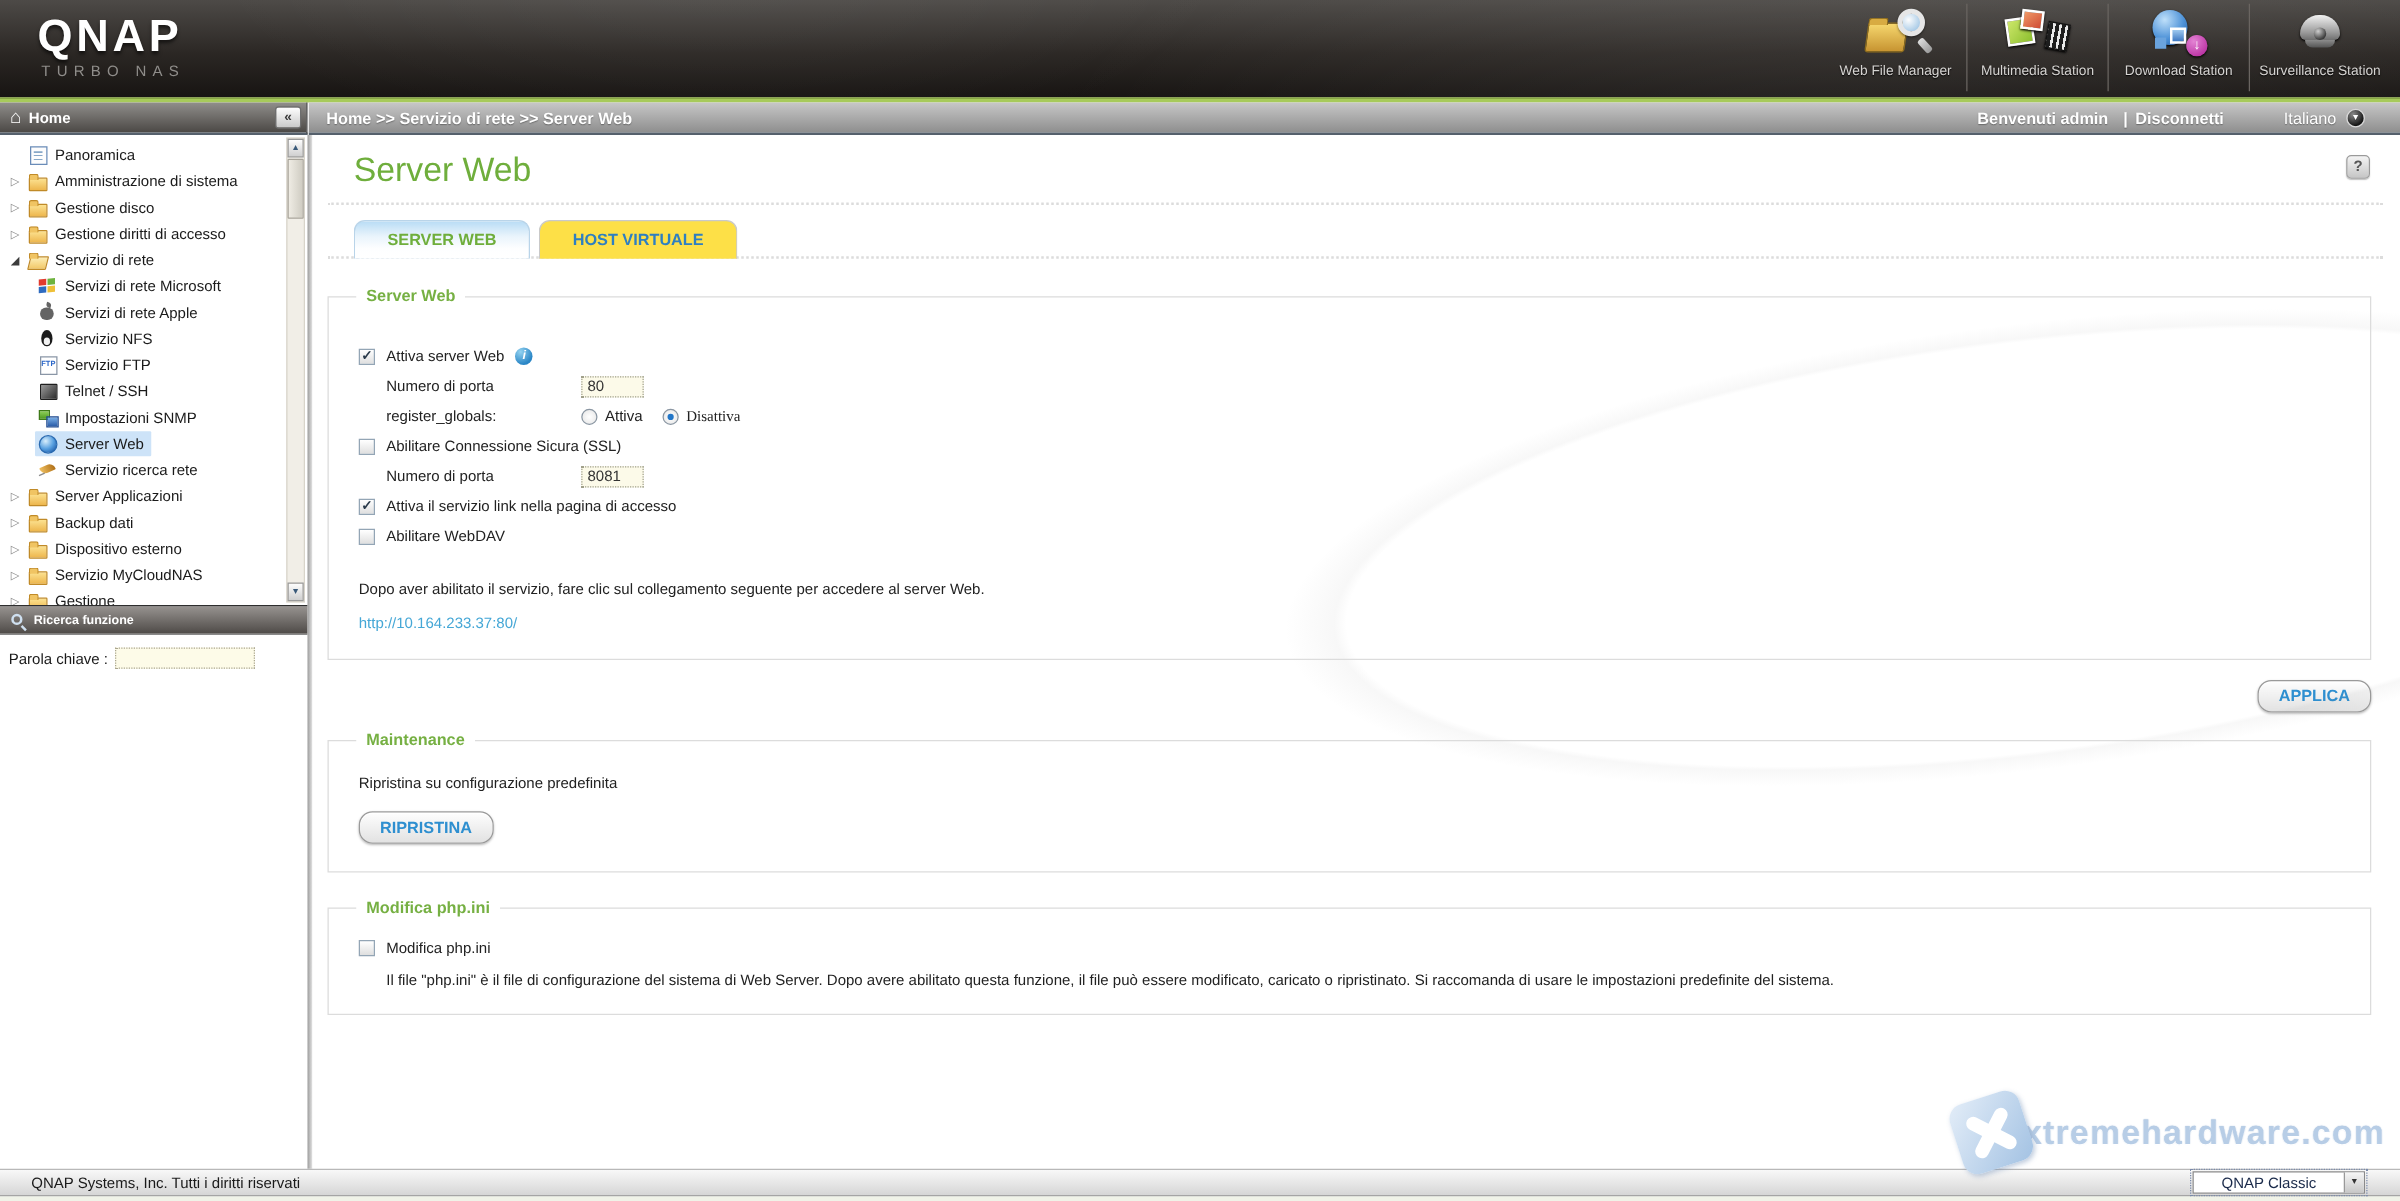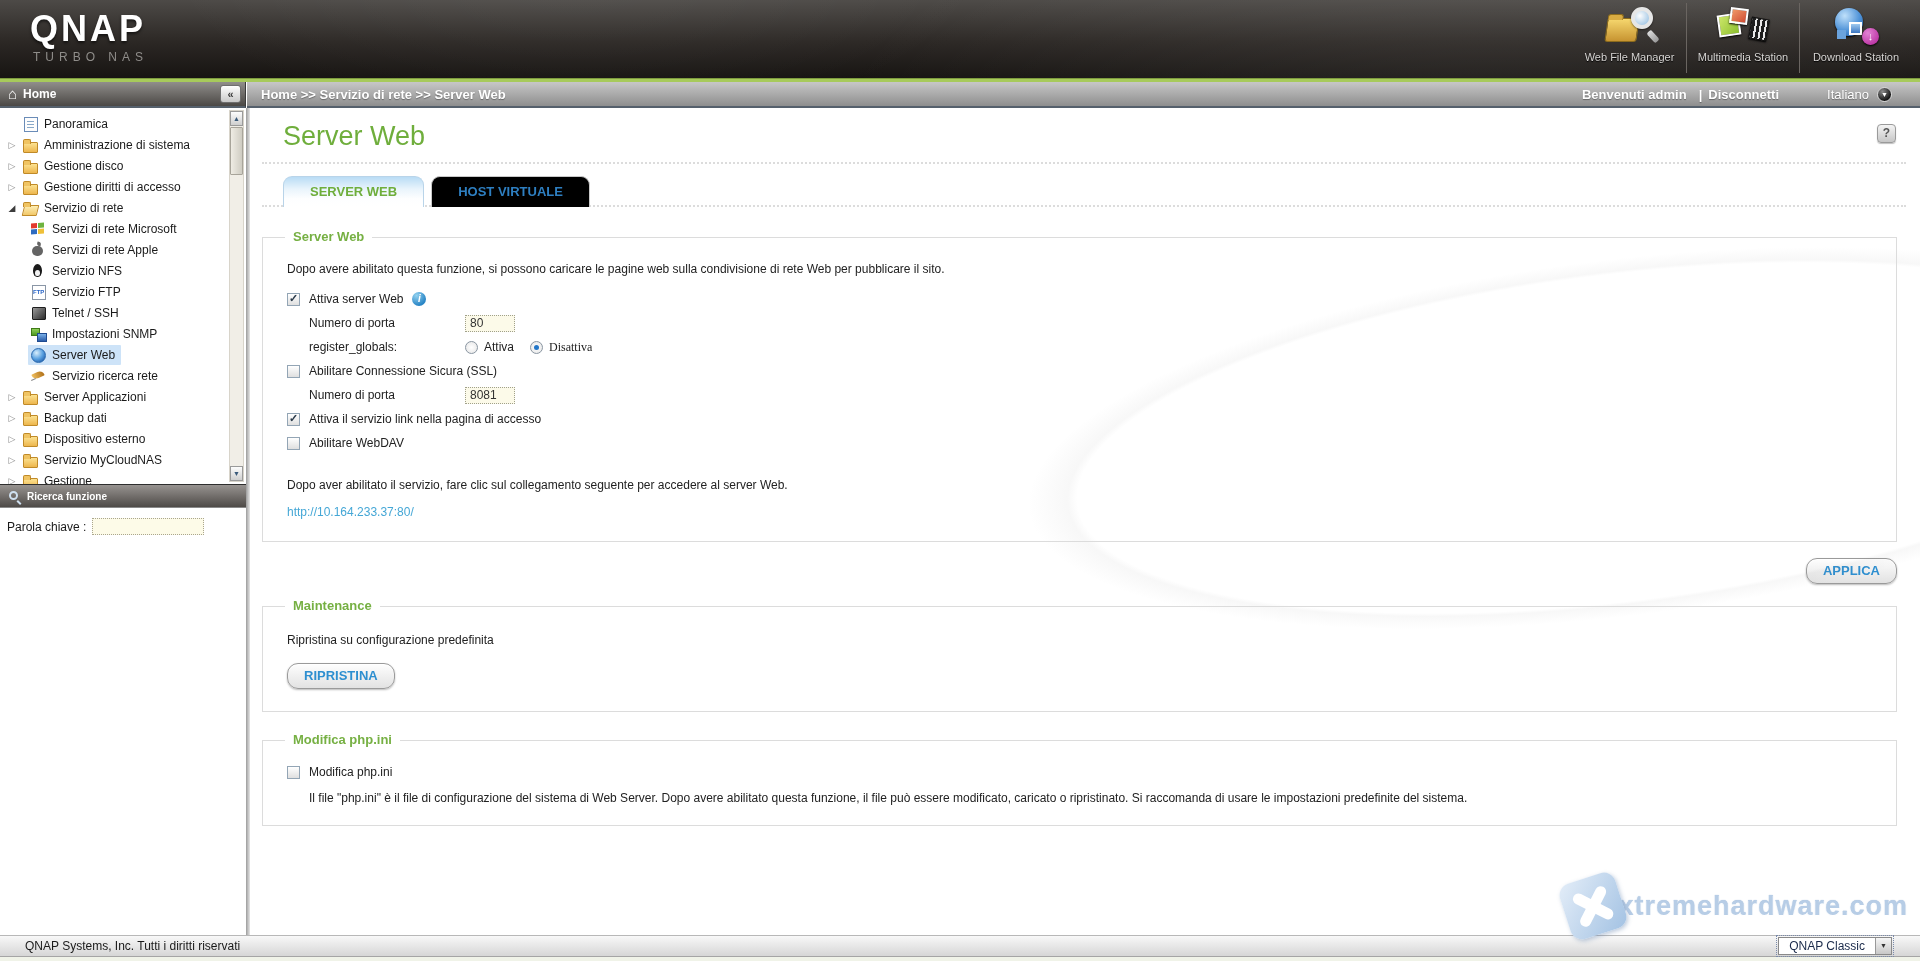--- a/index.html
+++ b/index.html
@@ -107,21 +107,21 @@
   #divider { position:absolute; left:246px; top:108px; width:4px; height:827px; background:linear-gradient(90deg,#9c9c9c,#e6e6e6); }
 
   
   #content { position:absolute; left:250px; top:108px; width:1670px; height:827px; background:#fff; overflow:hidden; }
   #content::before { content:""; position:absolute; left:40%; top:120px; width:1400px; height:420px; transform:rotate(-7deg); border-radius:50%;
     background:radial-gradient(ellipse at center, rgba(0,0,0,0) 55%, rgba(130,130,130,.06) 56%, rgba(0,0,0,0) 60%); pointer-events:none; }
   h1.page-title { margin:13px 0 0 33px; font-size:27px; font-weight:normal; color:#6fae3c; }
   .help-btn { position:absolute; right:24px; top:16px; width:19px; height:19px; border:1px solid #9a9a9a; border-radius:4px; background:linear-gradient(#f4f4f4,#c6c6c6); color:#555; font-weight:bold; font-size:12px; text-align:center; line-height:17px; cursor:pointer; box-shadow:0 1px 1px rgba(0,0,0,.25); }
   .dotted { margin:10px 14px 0 12px; border-bottom:2px dotted #dcdcdc; }
   .tabs { display:flex; gap:7px; margin:12px 14px 0 12px; padding-left:21px; border-bottom:2px dotted #dcdcdc; align-items:flex-end; }
-  .tab { height:31px; line-height:30px; padding:0 26px; border:1px solid #c9c9c9; border-bottom:none; border-radius:9px 9px 0 0; background:#000000; color:#2e7fc1; font-weight:bold; font-size:13px; cursor:pointer; margin-bottom:-2px; }
+  .tab { height:31px; line-height:30px; padding:0 26px; border:1px solid #c9c9c9; border-bottom:none; border-radius:9px 9px 0 0; background:#fde047; color:#2e7fc1; font-weight:bold; font-size:13px; cursor:pointer; margin-bottom:-2px; }
   .tab.active { background:linear-gradient(#b9dcf5 0%, #e9f4fc 40%, #fdfeff 72%, #fff 100%); border-color:#b9d4e9; color:#6fae3c; }
   .fieldset { position:relative; margin:30px 23px 0 12px; border:1px solid #dcdcdc; padding:24px 24px 22px; }
   .legend { position:absolute; top:-9px; left:22px; background:#fff; padding:0 8px; color:#76b043; font-weight:bold; font-size:13px; }
   .frow { display:flex; align-items:center; margin-top:10px; height:14px; }
   .cbx { width:13px; height:13px; border:1px solid #93a5b5; background:linear-gradient(#fff,#dfdfdf); margin-right:9px; position:relative; flex:0 0 13px; cursor:pointer; }
   .cbx.checked::after { content:"\2713"; position:absolute; left:1px; top:-2px; font-size:11px; font-weight:bold; color:#2b3b4b; }
   .radio { width:13px; height:13px; border:1px solid #8a96a2; border-radius:50%; background:radial-gradient(#fff,#e4e4e4); position:relative; margin-right:6px; flex:0 0 13px; cursor:pointer; }
   .radio.selected::after { content:""; position:absolute; inset:3px; border-radius:50%; background:#2276c8; }
   .flabel { width:156px; flex:0 0 156px; }
   .indent { margin-left:22px; }
@@ -134,21 +134,21 @@
   .apply-row { text-align:right; margin:16px 23px 0 0; }
   .btn { display:inline-block; height:26px; line-height:24px; padding:0 16px; background:linear-gradient(#fefefe,#e2e2e2); border:1px solid #9a9a9a; border-radius:11px; color:#2e8fd0; font-weight:bold; font-size:13px; text-align:center; cursor:pointer; box-shadow:0 1px 2px rgba(0,0,0,.28), inset 0 1px 0 #fff; }
   .fs-maint .frow-text { margin-top:2px; }
   .fs-maint .btn { margin-top:16px; }
   .note { margin:12px 0 0 22px; }
 
   
   #footer { position:absolute; left:0; bottom:4px; width:1920px; height:22px; background:linear-gradient(#f8f8f8,#d6d6d6); border-top:1px solid #b8b8b8; border-bottom:1px solid #a5a5a5; display:flex; align-items:center; z-index:20; }
   #footer .copyright { margin-left:25px; color:#1a1a1a; }
   .theme-select { margin-left:auto; margin-right:28px; display:flex; align-items:center; height:18px; border:1px solid #8a8a8a; background:#fff; outline:1px dotted #7a8aaa; outline-offset:1px; cursor:pointer; }
-  .theme-select .val { padding:0 10px; color:#1a2a4a; font-size:12px; white-space:nowrap; }
+  .theme-select .val { padding:0 22px; color:#1a2a4a; font-size:12px; white-space:nowrap; }
   .theme-select .dd { width:16px; height:16px; background:linear-gradient(#f6f6f6,#c8c8c8); border-left:1px solid #999; font-size:7px; color:#333; text-align:center; line-height:15px; }
   #footer-strip { position:absolute; left:0; bottom:0; width:1920px; height:4px; background:#f0f3e8; }
 
   
   #wm { position:absolute; right:12px; bottom:26px; display:flex; align-items:center; z-index:30; pointer-events:none;justify-content:center; }
   .wm-x { width:58px; height:58px; border-radius:12px; background:linear-gradient(135deg,#e3edf8,#a3c2e3); transform:rotate(-18deg); position:relative; box-shadow:1px 2px 4px rgba(110,140,180,.45); }
   .wm-x::before, .wm-x::after { content:""; position:absolute; left:7px; top:24px; width:44px; height:11px; background:#fff; border-radius:6px; }
   .wm-x::before { transform:rotate(45deg); } .wm-x::after { transform:rotate(-45deg); }
   .wm-text { margin-left:-4px; font-size:27px; font-weight:bold; letter-spacing:1px; color:#b7cde6; text-shadow:0 1px 0 #fff, 0 0 1px #9ab4d4; }
 </style>
@@ -176,20 +176,28 @@
                  <div class="station-label">Multimedia Station</div>
       </div>
       <div class="station">
         <div class="sic sic-ds">
           <span class="a"></span>
           <span class="b"></span>
           <span class="c"></span>
         </div>
                  <div class="station-label">Download Station</div>
       </div>
+      <div class="station">
+        <div class="sic sic-ss">
+          <span class="a"></span>
+          <span class="b"></span>
+          <span class="c"></span>
+        </div>
+                 <div class="station-label">Surveillance Station</div>
+      </div>
     </div>
 </div>
 
 <div id="greenline"></div>
 
 <div id="side-head">
   <span class="home-glyph">⌂</span>
   <b>Home</b>
   <span class="collapse-btn">«</span>
 </div>
@@ -355,21 +363,20 @@
   <div class="help-btn">?</div>
   <div class="dotted"></div>
 
   <div class="tabs">
     <div class="tab active">SERVER WEB</div>
     <div class="tab">HOST VIRTUALE</div>
   </div>
 
   <div class="fieldset">
     <span class="legend">Server Web</span>
-    <div>Dopo avere abilitato questa funzione, si possono caricare le pagine web sulla condivisione di rete Web per pubblicare il sito.</div>
 
     <div class="frow" style="margin-top:16px;">
       <span class="cbx checked"></span>
       <span>Attiva server Web</span>
       <span class="info"></span>
     </div>
     <div class="frow indent">
       <span class="flabel">Numero di porta</span>
       <input class="tinput" value="80" style="">
     </div>

